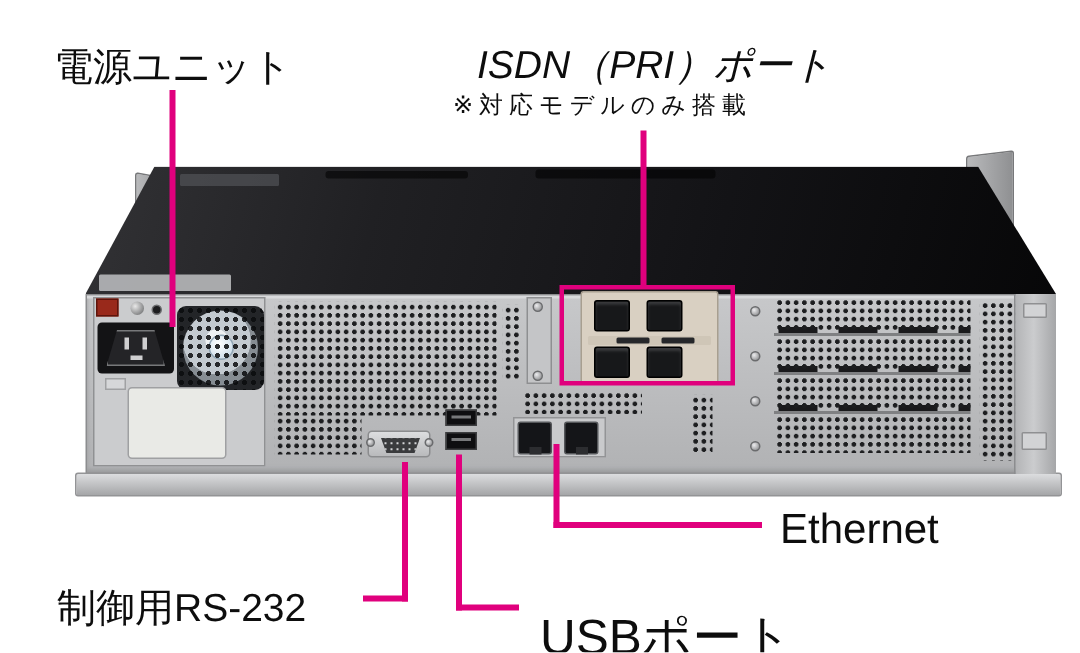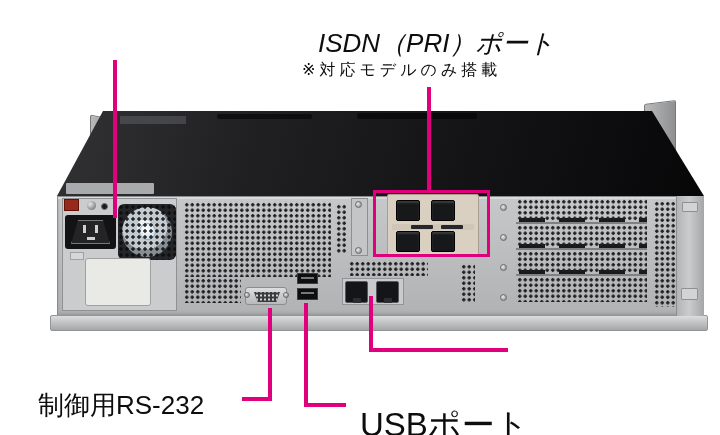--- a/index.html
+++ b/index.html
@@ -197,18 +197,20 @@
   <div class="cl" style="left:113px; top:60px;  width:4px;  height:158px;"></div>
   <div class="cl" style="left:427px; top:87px;  width:4px;  height:103px;"></div>
   <div class="callout-rect"></div>
   <div class="cl" style="left:268px; top:308px; width:4px;  height:93px;"></div>
   <div class="cl" style="left:242px; top:397px; width:30px; height:4px;"></div>
   <div class="cl" style="left:304px; top:303px; width:4px;  height:104px;"></div>
   <div class="cl" style="left:304px; top:403px; width:42px; height:4px;"></div>
   <div class="cl" style="left:369px; top:296px; width:4px;  height:56px;"></div>
   <div class="cl" style="left:369px; top:348px; width:139px; height:4px;"></div>
 
+  <div class="lbl lbl-power">電源ユニット</div>
   <div class="lbl lbl-isdn">ISDN（PRI）ポート</div>
   <div class="lbl lbl-note">※対応モデルのみ搭載</div>
   <div class="lbl lbl-rs232">制御用RS-232</div>
   <div class="lbl lbl-usb">USBポート</div>
+  <div class="lbl lbl-eth">Ethernet</div>
 
 </div>
 
 </body></html>

